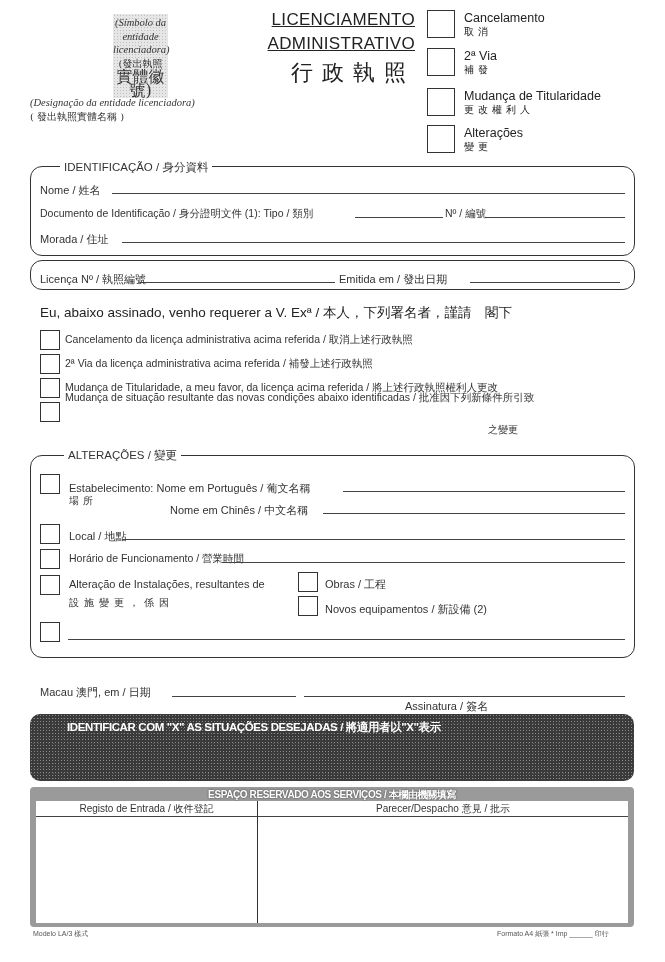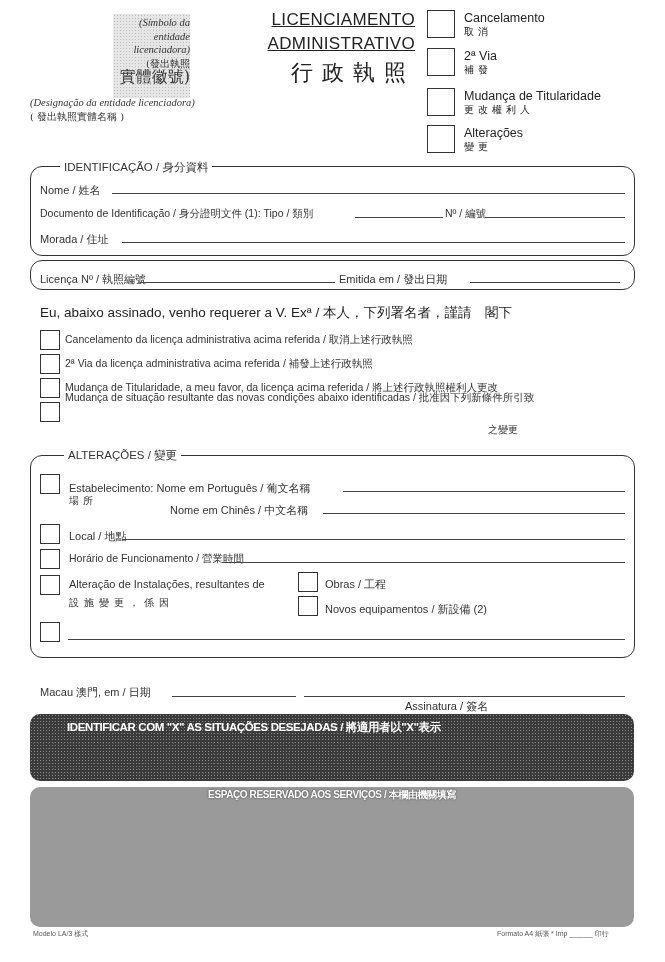--- a/index.html
+++ b/index.html
@@ -5,26 +5,26 @@
   html, body { margin: 0; padding: 0; background: #ffffff; }
   body { width: 665px; height: 962px; position: relative; overflow: hidden;
          font-family: "Liberation Sans", sans-serif; color: #222; }
   .abs { position: absolute; }
   .cb { position: absolute; border: 1.3px solid #333; background: #fff; box-sizing: border-box; }
   .zh { font-family: "DejaVu Serif", serif; }
   .line { position: absolute; border-bottom: 1px solid #444; height: 0; }
   .lbl { position: absolute; font-size: 11px; white-space: nowrap; color: #333; }
 
   
-  #symbol-box { left: 113px; top: 14px; width: 77px; height: 84px;
+  #symbol-box { left: 113px; top: 14px; width: 55px; height: 84px;
     background-color: #e6e6e6;
     background-image: radial-gradient(#bdbdbd 0.6px, transparent 0.7px);
     background-size: 3px 3px;
     font-family: "Liberation Serif", serif; font-style: italic; font-size: 10.5px;
-    text-align: right; line-height: 13.5px; color: #333; padding-top: 2px; box-sizing: border-box; }
+    text-align: center; line-height: 13.5px; color: #333; padding-top: 2px; box-sizing: border-box; }
   #designation { left: 30px; top: 96px; width: 230px; 
     font-family: "Liberation Serif", serif; font-style: italic; font-size: 10.5px; line-height: 14px; color: #333; }
 
   
   .title-line { position: absolute; right: 250px; font-size: 17px; letter-spacing: 0.3px; color: #222; text-decoration: underline; }
   #title-zh { position: absolute; right: 250px; top: 58px; font-size: 22px; letter-spacing: 9px; color: #222; }
 
   .top-opt { position: absolute; left: 464px; font-size: 12.5px; line-height: 13px; color: #222; }
   .top-opt .zh { font-size: 10px; letter-spacing: 4px; }
 
@@ -35,21 +35,21 @@
   
   #info-box { left: 30px; top: 714px; width: 604px; height: 67px; border-radius: 10px;
     background-color: #3a3a3a;
     background-image: radial-gradient(#8a8a8a 0.7px, transparent 0.8px), radial-gradient(#5e5e5e 0.6px, transparent 0.7px);
     background-size: 3px 3px, 5px 5px; background-position: 0 0, 1px 2px;
     color: #fff; font-weight: bold; }
   #info-title { position: absolute; left: 37px; top: 6px; font-size: 11.5px; letter-spacing: -0.4px; white-space: nowrap; }
   .info-note { position: absolute; left: 4px; font-size: 10.5px; letter-spacing: -0.5px; white-space: nowrap; }
 
   
-  #services-box { left: 30px; top: 787px; width: 604px; height: 140px; border-radius: 10px;
+  #services-box { left: 30px; top: 787px; width: 604px; height: 140px; border-radius: 4px;
     background-color: #9a9a9a;
     background-image: radial-gradient(#6a6a6a 0.6px, transparent 0.7px);
     background-size: 2px 2px; }
   #services-inner { position: absolute; left: 6px; top: 14px; right: 6px; bottom: 4px; background: #fff; }
   #services-title { position: absolute; left: 0; right: 0; top: 1px; text-align: center; font-size: 10px; font-weight: bold; color: #fff;
     letter-spacing: -0.4px; text-shadow: 0 0 2px #333; }
   .svc-head { position: absolute; top: 1px; font-size: 10px; color: #333; text-align: center; }
 </style>
 </head>
 <body>
@@ -164,16 +164,24 @@
 <div class="line" style="left:172px;top:696px;width:124px"><span></span></div>
 <div class="line" style="left:304px;top:696px;width:321px"></div>
 <div class="lbl" style="left:405px;top:699px">Assinatura / 簽名</div>
 
 <div id="info-box" class="abs">
   <div id="info-title">IDENTIFICAR COM "X" AS SITUAÇÕES DESEJADAS / 將適用者以"X"表示</div>
 </div>
 
 <div id="services-box" class="abs">
   <div id="services-title">ESPAÇO RESERVADO AOS SERVIÇOS / 本欄由機關填寫</div>
+  <div id="services-inner">
+    <div class="abs" style="left:0;right:0;top:15px;border-top:1px solid #444"></div>
+    <div class="abs" style="left:221px;top:0;bottom:0;border-left:1.3px solid #333"></div>
+    <div class="svc-head" style="left:0;width:221px">Registo de Entrada / 收件登記</div>
+    <div class="svc-head" style="left:222px;right:0">Parecer/Despacho 意見 / 批示</div>
+    <div class="abs" style="left:0;width:220px;top:17px;bottom:0"></div>
+    <div class="abs" style="left:223px;right:0;top:17px;bottom:0"></div>
+  </div>
 </div>
 
 <div class="lbl" style="left:33px;top:929px;font-size:7px;color:#555">Modelo LA/3 樣式</div>
 <div class="lbl" style="left:497px;top:929px;font-size:7px;color:#555">Formato A4 紙張 * Imp ______ 印行</div>
 
 </body></html>

